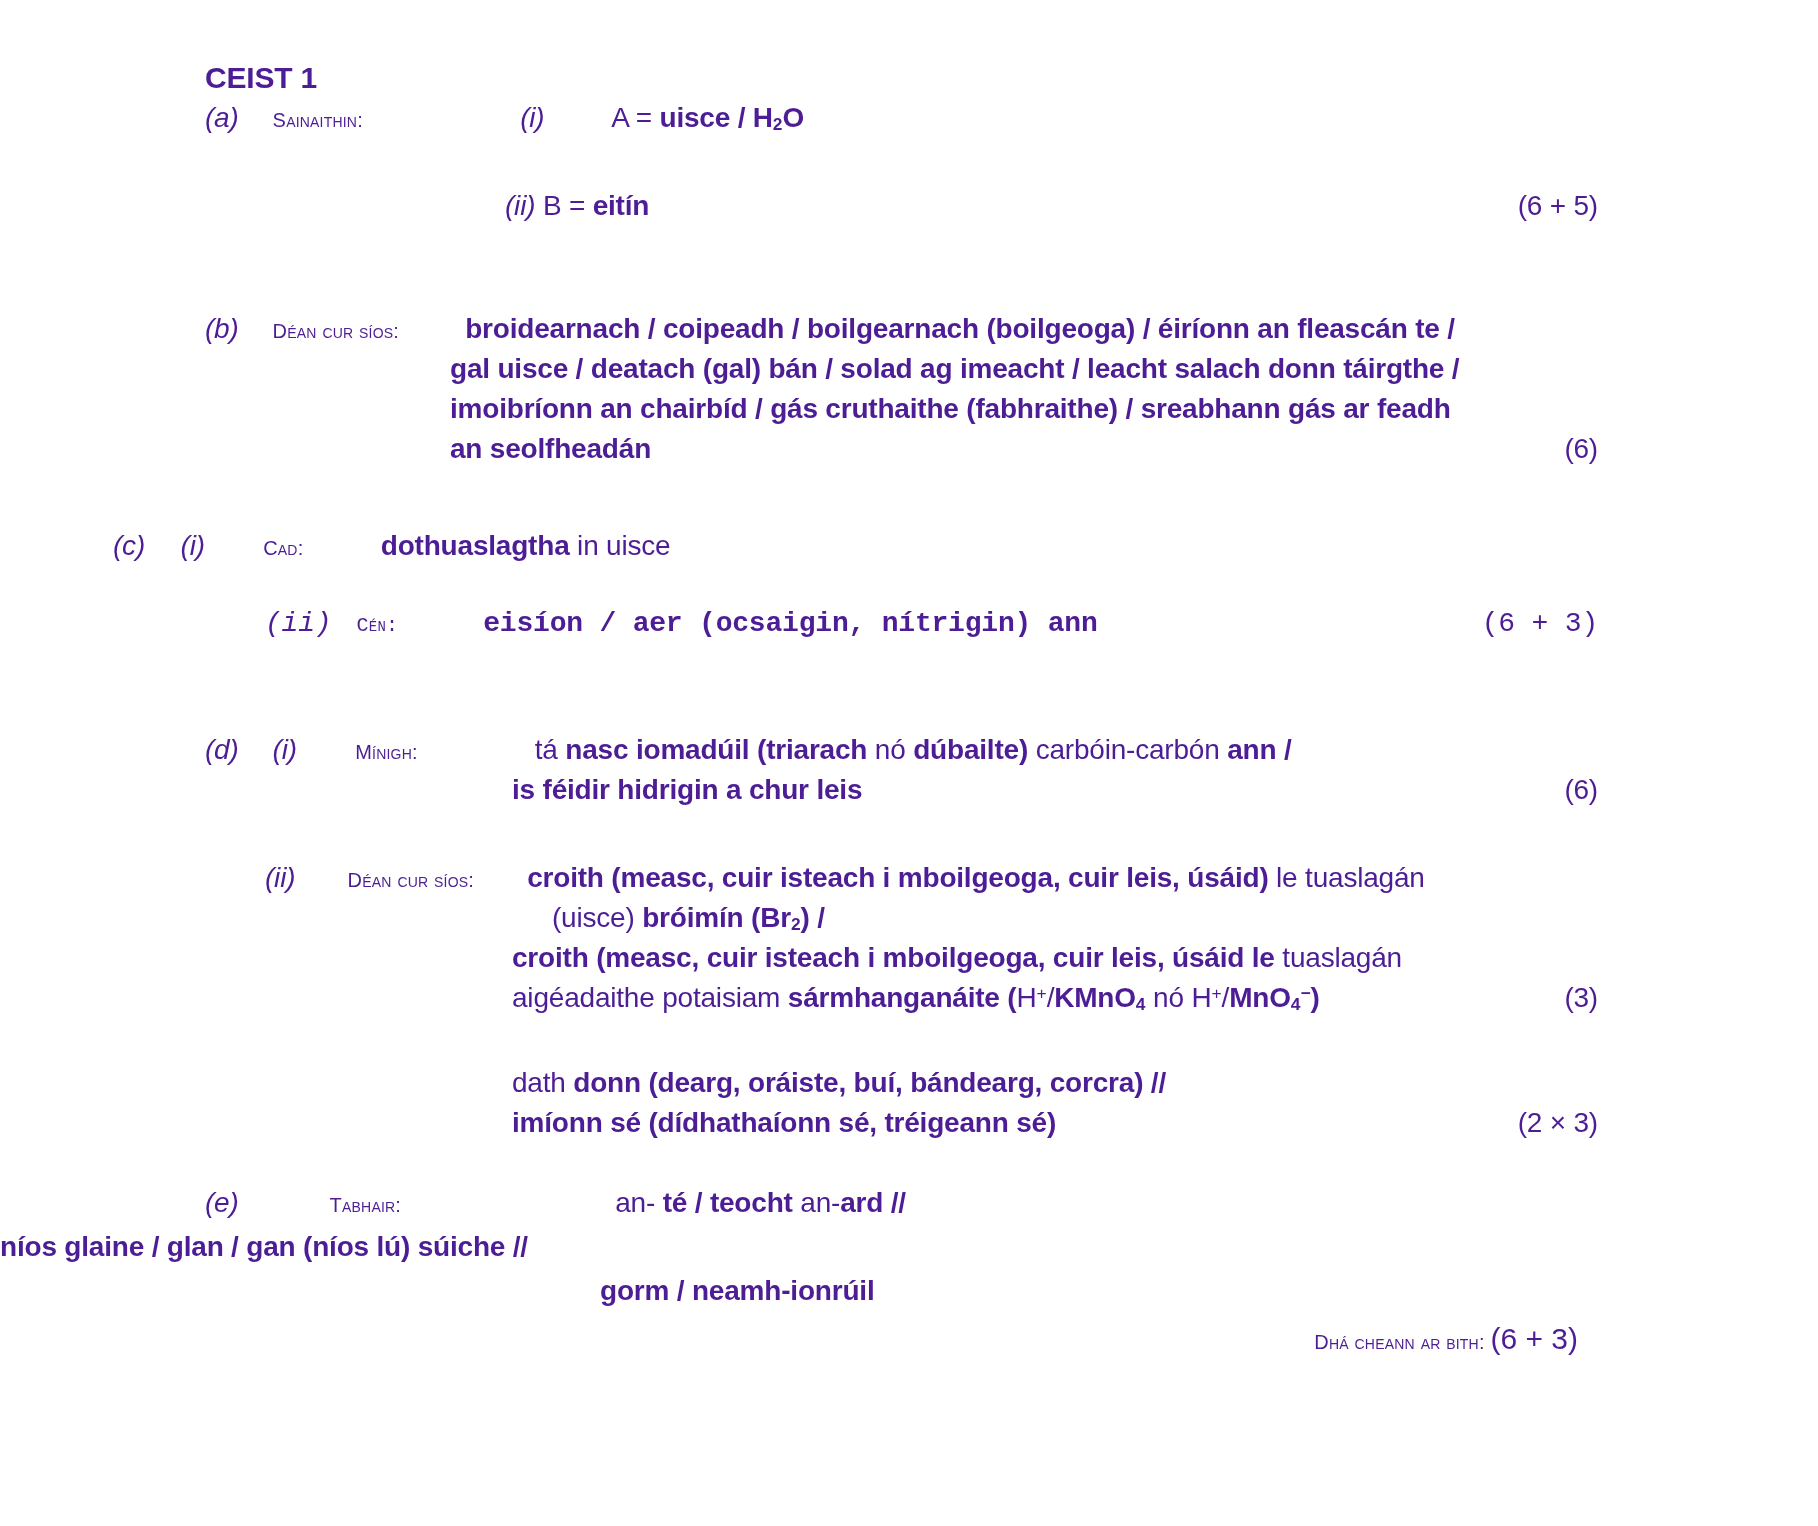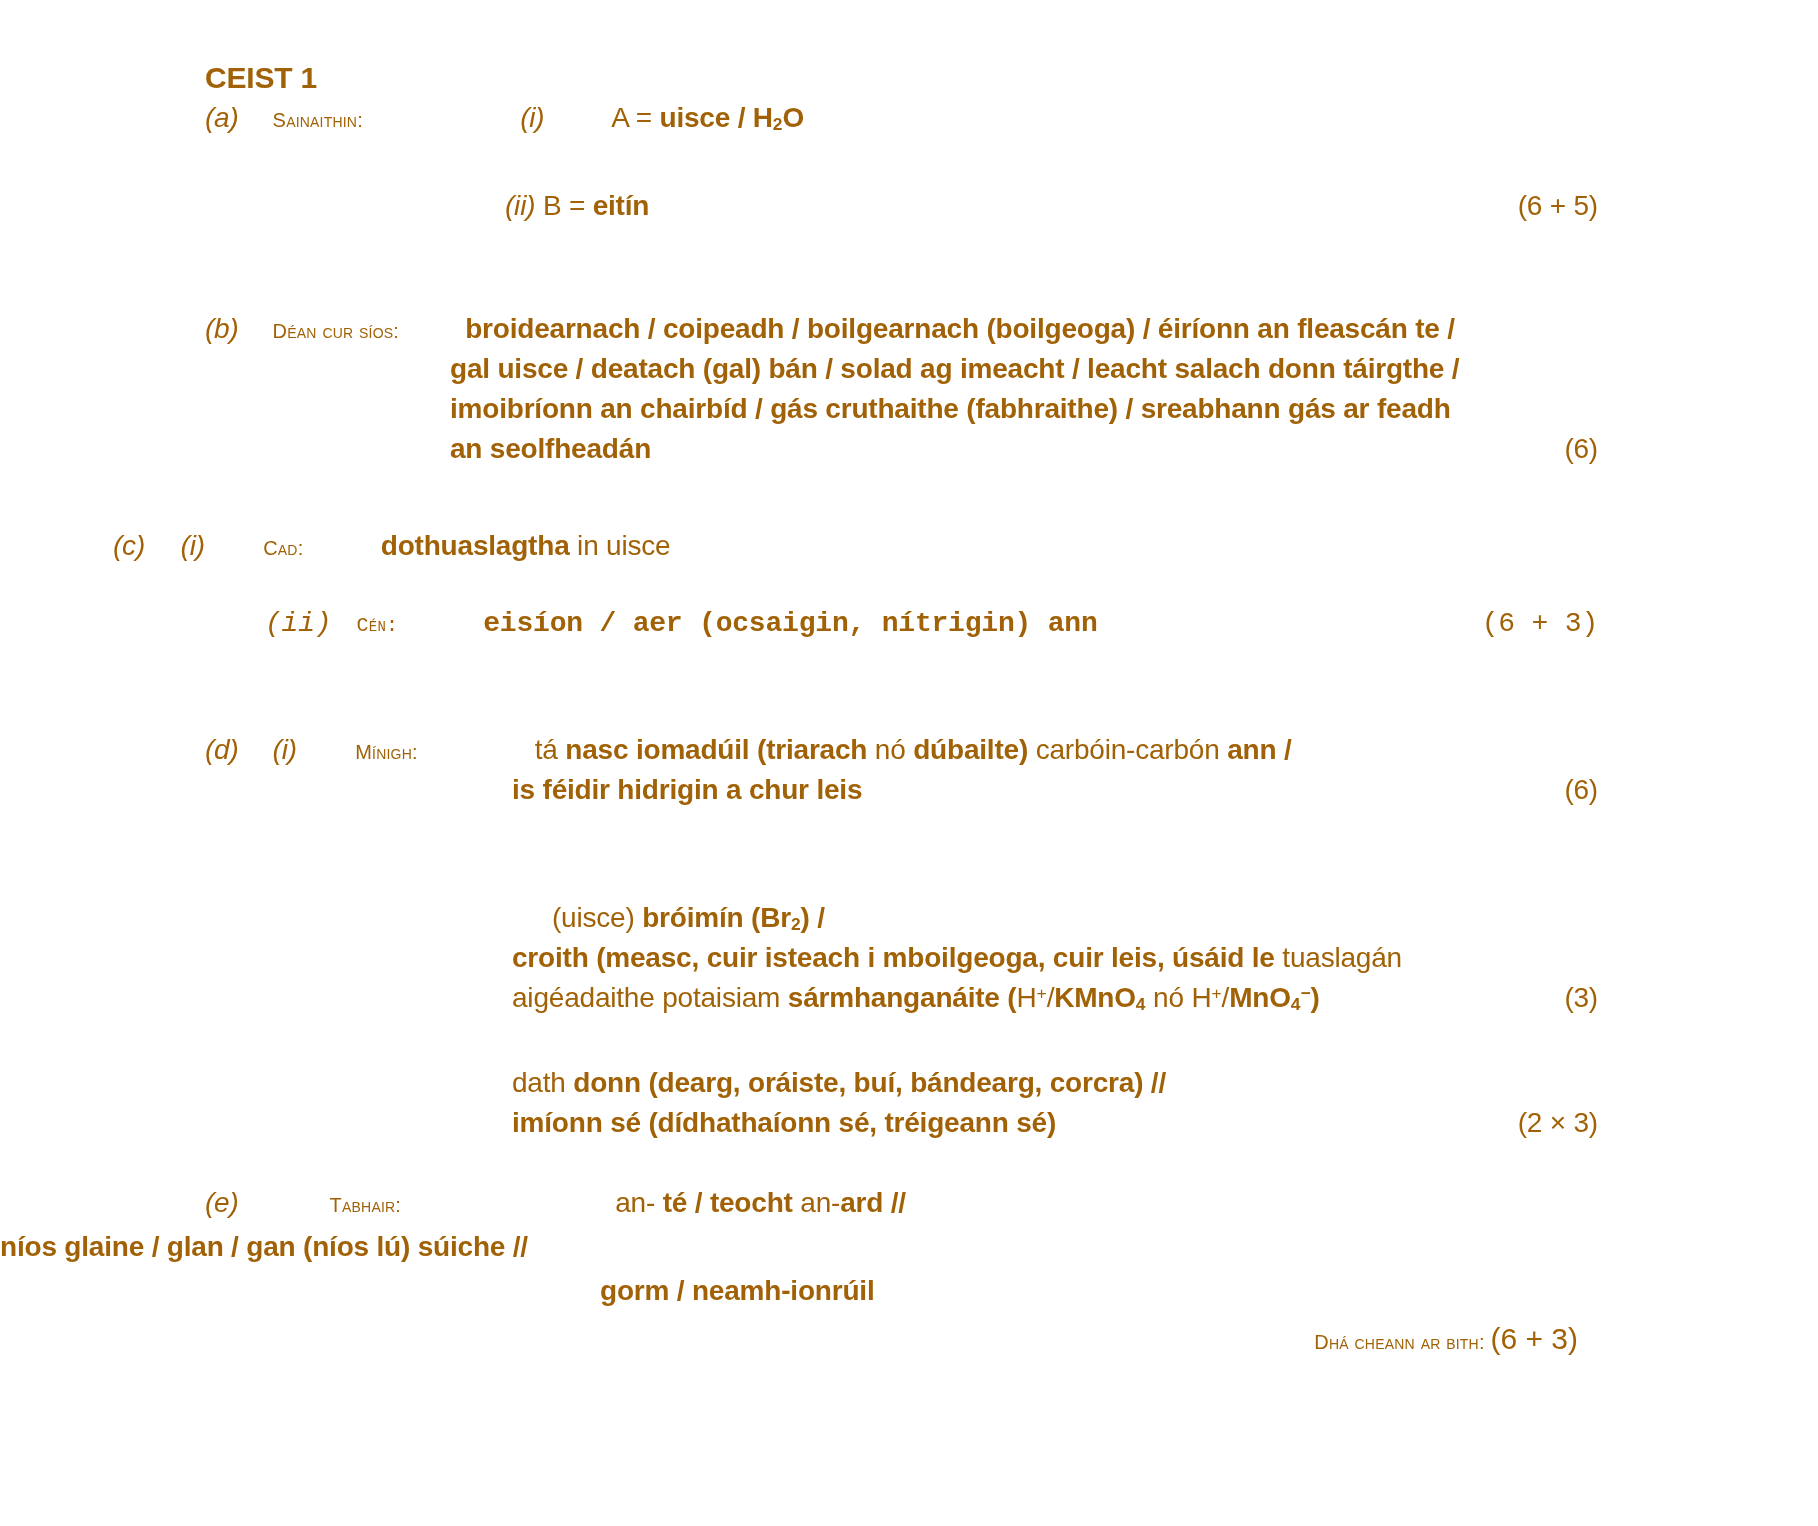--- a/index.html
+++ b/index.html
@@ -1,21 +1,21 @@
 <!DOCTYPE html>
 <html><head>
 <meta charset="utf-8">
 <style>
   html, body { margin: 0; padding: 0; background: #ffffff; }
   .page {
     position: relative;
     width: 1818px;
     height: 1526px;
     background: #ffffff;
-    color: #a16207;
+    color: #4c1d95;
     font-family: "Liberation Sans", sans-serif;
     overflow: hidden;
   }
   .row {
     position: absolute;
     left: 0;
     width: 1818px;
     font-size: 28px;
     line-height: 1.3;
     white-space: nowrap;
@@ -86,20 +86,25 @@
     <span class="cell it" style="width:60px;">(d)</span>
     <span class="cell it" style="width:75px;">(i)</span>
     <span class="cell sc" style="width:172px;">Mínigh:</span>
     <span><span>tá </span><span class="b">nasc iomadúil (triarach </span><span>nó </span><span class="b">dúbailte)</span><span> carbóin-carbón </span><span class="b">ann /</span></span>
   </div>
   <div class="row" style="top:772px; padding-left:512px;">
     <span class="b">is féidir hidrigin a chur leis</span>
     <span class="marks">(6)</span>
   </div>
 
+  <div class="row" style="top:860px; padding-left:265px;">
+    <span class="cell it" style="width:75px;">(ii)</span>
+    <span class="cell sc" style="width:172px;">Déan cur síos:</span>
+    <span><span class="b">croith (measc, cuir isteach i mboilgeoga, cuir leis, úsáid)</span><span> le tuaslagán</span></span>
+  </div>
   <div class="row" style="top:900px; padding-left:512px;margin-left:40px;">
     <span>(uisce) </span><span class="b">bróimín (Br</span><sub class="b">2</sub><span class="b">) /</span>
   </div>
   <div class="row" style="top:940px; padding-left:512px;">
     <span class="b">croith (measc, cuir isteach i mboilgeoga, cuir leis, úsáid le</span><span> tuaslagán</span>
   </div>
   <div class="row" style="top:980px; padding-left:512px;">
     <span>aigéadaithe potaisiam </span><span class="b">sármhanganáite (</span><span>H</span><sup>+</sup><span>/</span><span class="b">KMnO</span><sub class="b">4</sub><span> nó H</span><sup>+</sup><span>/</span><span class="b">MnO</span><sub class="b">4</sub><sup class="b">−</sup><span class="b">)</span>
     <span class="marks">(3)</span>
   </div>

